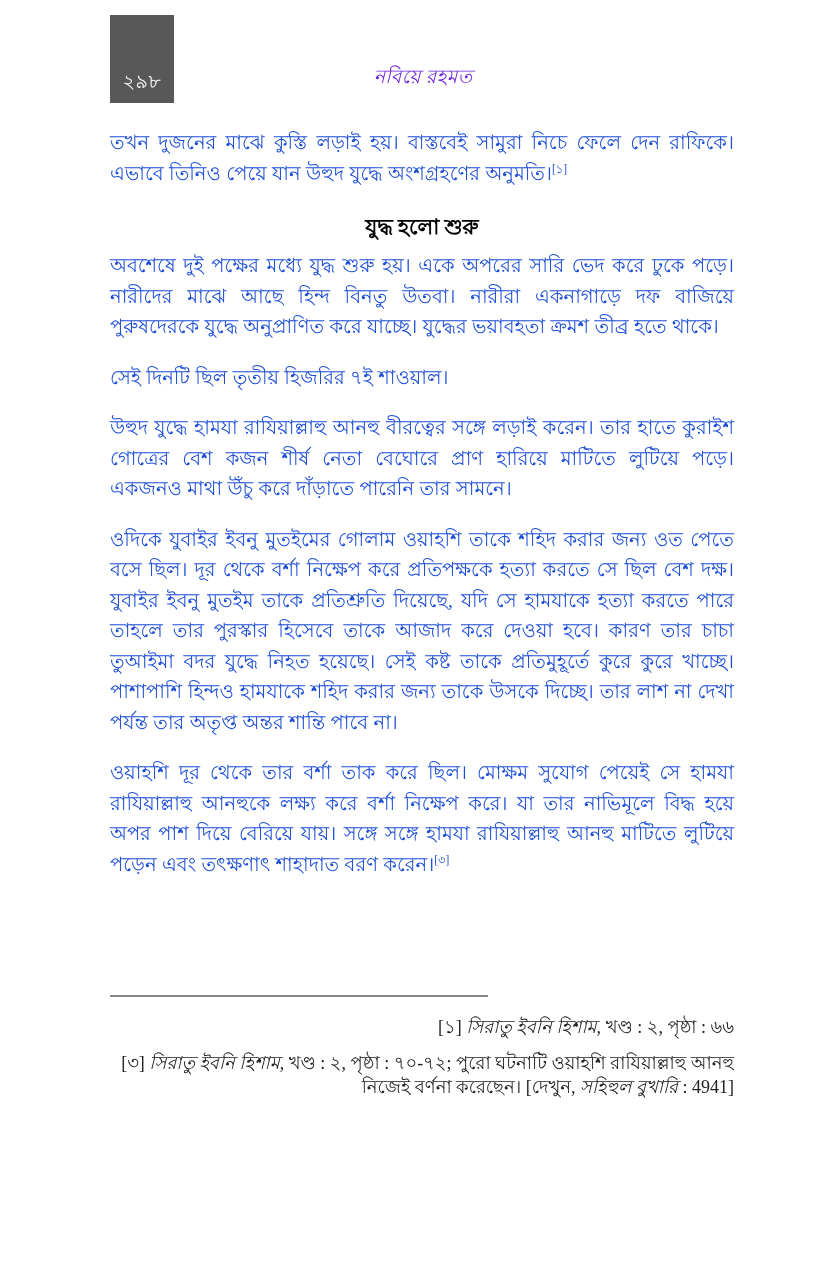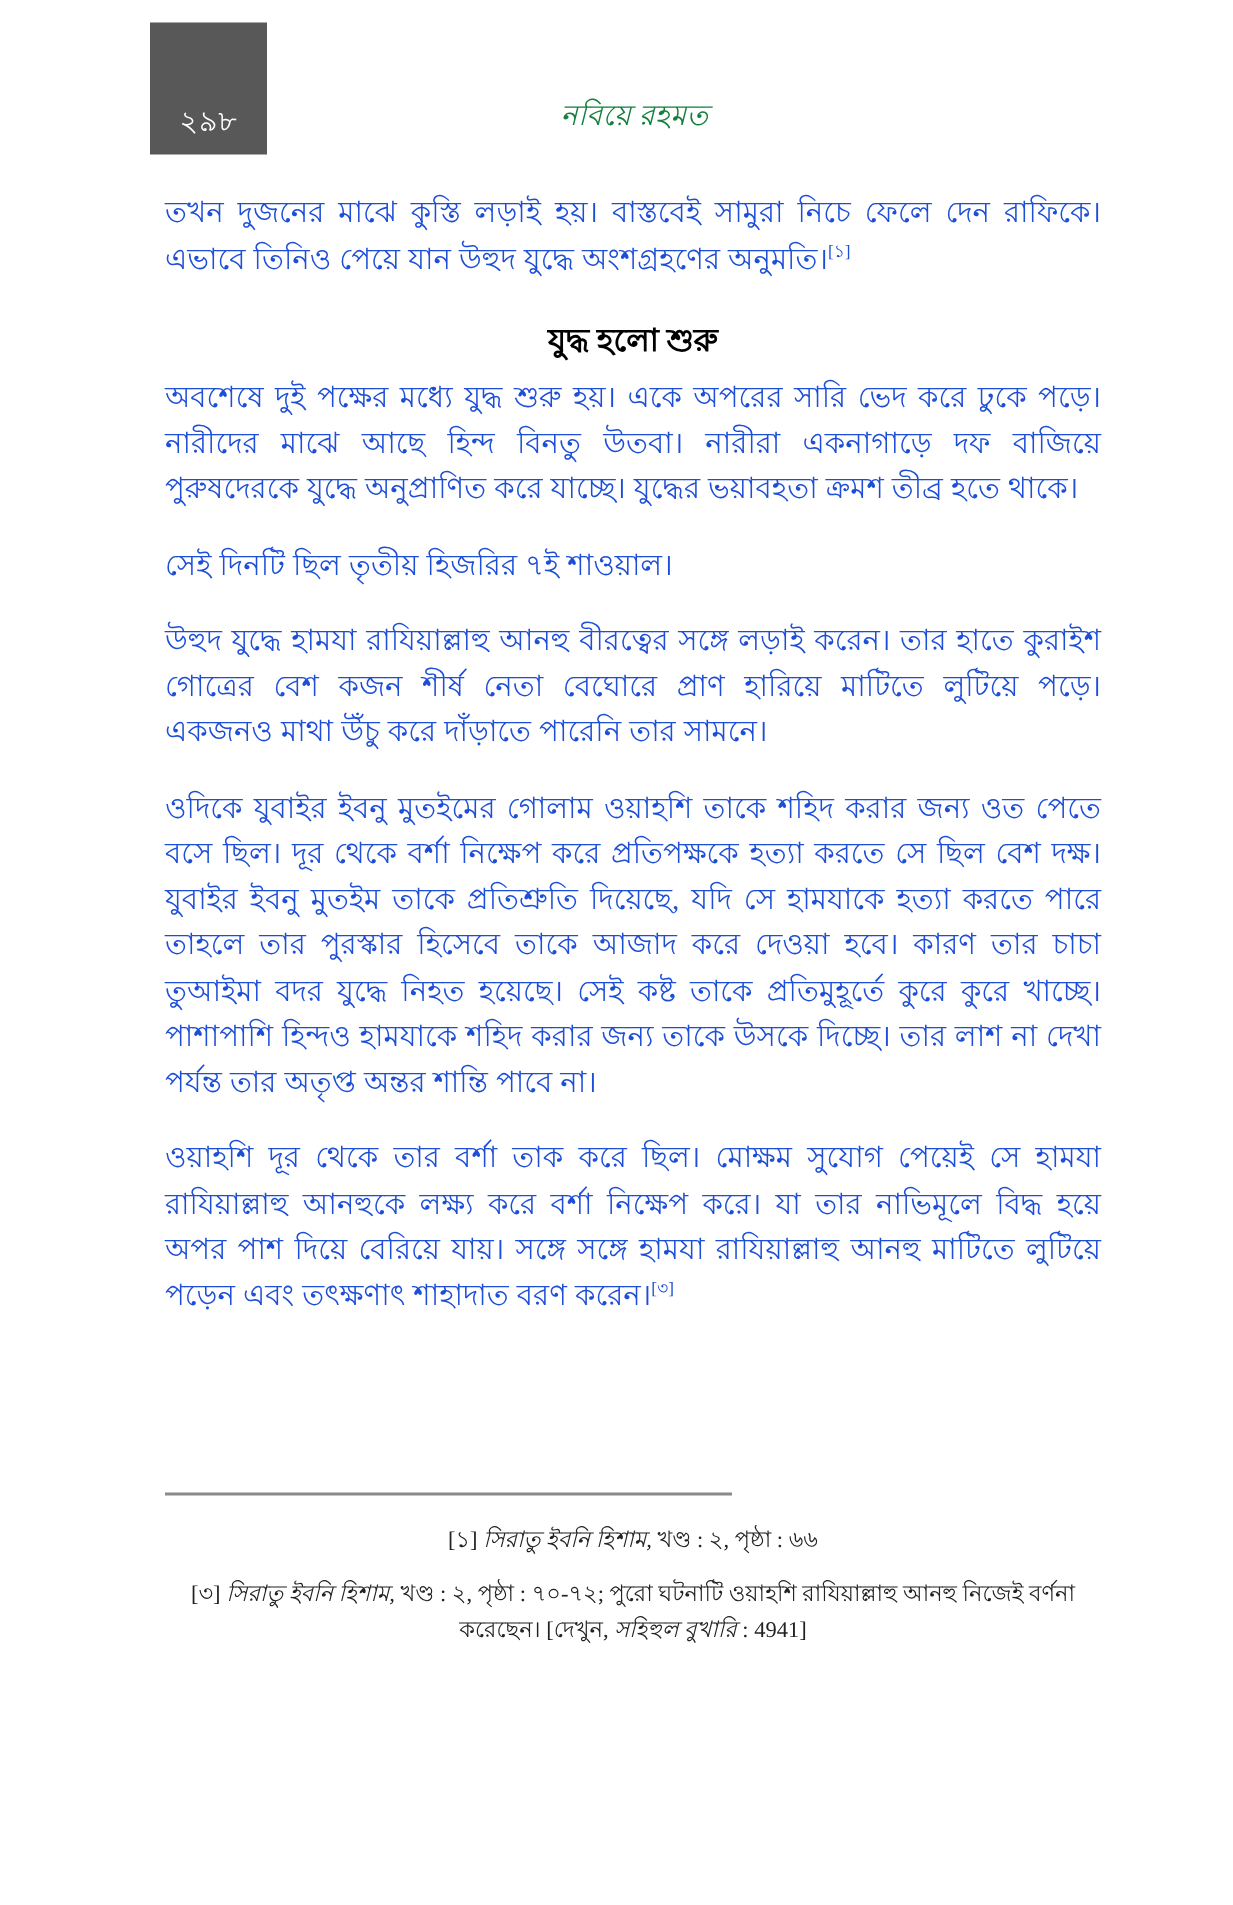--- a/index.html
+++ b/index.html
@@ -27,23 +27,23 @@
   .page-header {
     position: absolute;
     left: 0;
     top: 0;
     width: 822px;
     height: 120px;
   }
 
   .folio-box {
     position: absolute;
-    left: 100px;
+    left: 110px;
     top: 15px;
-    width: 78px;
+    width: 64px;
     height: 88px;
     background: #585858;
     display: flex;
     align-items: flex-end;
     justify-content: center;
     padding-bottom: 12px;
     box-sizing: border-box;
   }
 
   .folio-number {
@@ -121,24 +121,24 @@
 
   .footnote-rule {
     width: 378px;
     height: 2px;
     background: #8a8a8a;
     margin: 0 0 18px 0;
   }
 
   .footnote {
     margin: 0 0 12px 0;
-    font-size: 15px;
+    font-size: 18px;
     line-height: 24px;
     color: #222222;
-    text-align: center;
+    text-align: right;
   }
 
   .footnote:last-child {
     margin-bottom: 0;
   }
 
   .footnote .fn-marker {
     font-style: normal;
   }
 
@@ -152,21 +152,21 @@
 </style>
 </head>
 <body>
 
 <div class="page">
 
   <div class="page-header">
     <div class="folio-box" style="background: rgb(88, 88, 88);">
       <span class="folio-number">২৯৮</span>
     </div>
-    <div class="running-title" style="color: #15803d;">নবিয়ে রহমত</div>
+    <div class="running-title" style="color: #6d28d9;">নবিয়ে রহমত</div>
   </div>
 
   <div class="text-column">
 
     <p class="body-para"><span>তখন দুজনের মাঝে কুস্তি লড়াই হয়। বাস্তবেই সামুরা নিচে ফেলে দেন রাফিকে। এভাবে তিনিও পেয়ে যান উহুদ যুদ্ধে অংশগ্রহণের অনুমতি।</span><span class="fn-ref">[১]</span></p>
 
     <h2 class="section-heading first">যুদ্ধ হলো শুরু</h2>
 
     <p class="body-para">অবশেষে দুই পক্ষের মধ্যে যুদ্ধ শুরু হয়। একে অপরের সারি ভেদ করে ঢুকে পড়ে। নারীদের মাঝে আছে হিন্দ বিনতু উতবা। নারীরা একনাগাড়ে দফ বাজিয়ে পুরুষদেরকে যুদ্ধে অনুপ্রাণিত করে যাচ্ছে। যুদ্ধের ভয়াবহতা ক্রমশ তীব্র হতে থাকে।</p>
 

